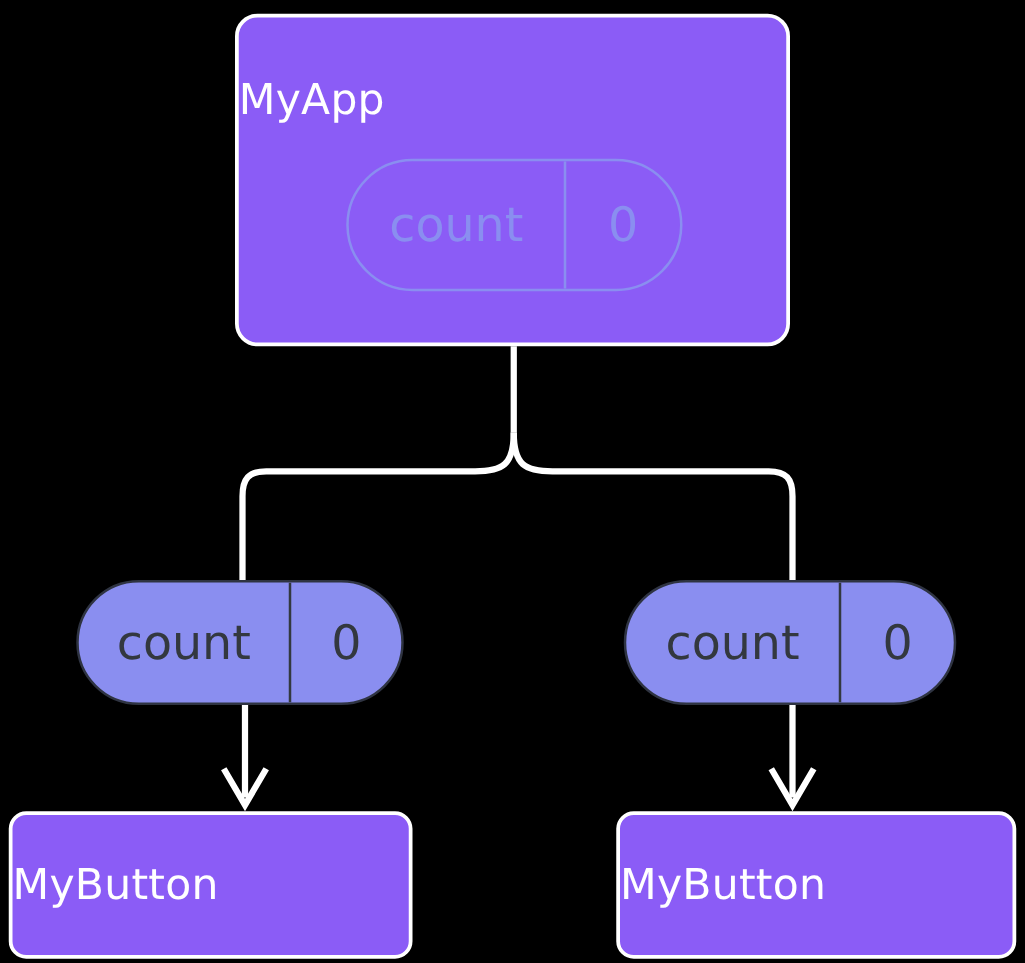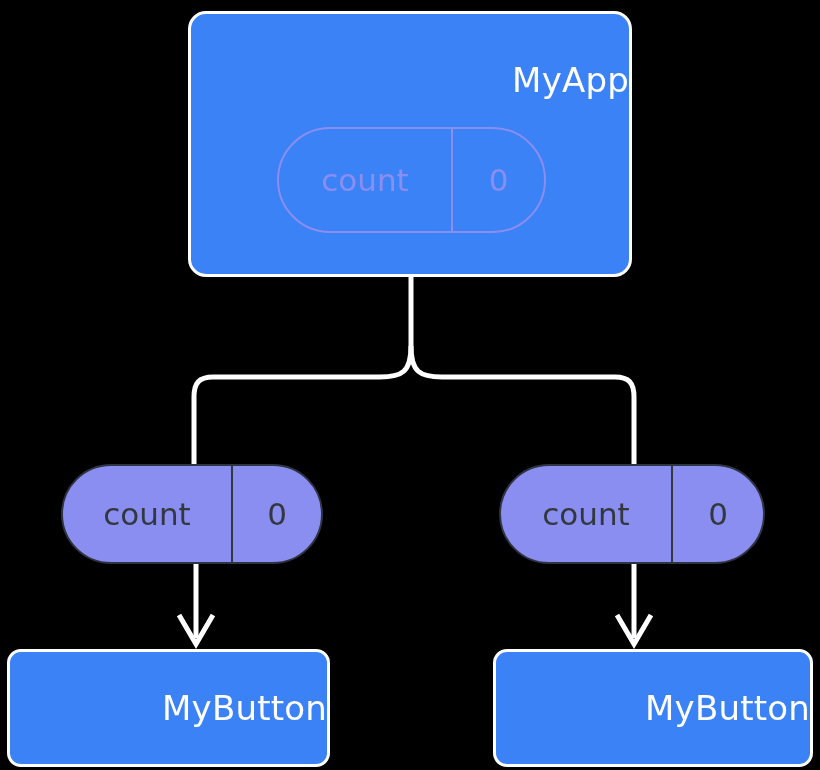--- a/index.html
+++ b/index.html
@@ -24,26 +24,26 @@
     width: 820px;
     height: 770px;
     z-index: 1;
   }
 
   
   .comp-box {
     position: absolute;
     z-index: 2;
     box-sizing: border-box;
-    background: #3b82f6;
+    background: #8b5cf6;
     border: 3px solid #ffffff;
     border-radius: 14px;
     display: flex;
     flex-direction: column;
-    align-items: flex-end;
+    align-items: flex-start;
   }
   .comp-title {
     color: #ffffff;
     font-size: 34px;
     line-height: 1;
     letter-spacing: 0.2px;
     white-space: nowrap;
   }
 
   
@@ -82,21 +82,21 @@
     box-sizing: border-box;
     display: flex;
     align-items: stretch;
     border-radius: 999px;
     overflow: hidden;
   }
   .pill-key, .pill-val {
     display: flex;
     align-items: center;
     justify-content: center;
-    font-size: 31px;
+    font-size: 38px;
     line-height: 1;
     white-space: nowrap;
   }
 
   
   .pill.outline {
     border: 2px solid #8a8ef0;
     background: transparent;
   }
   .pill.outline .pill-key,

